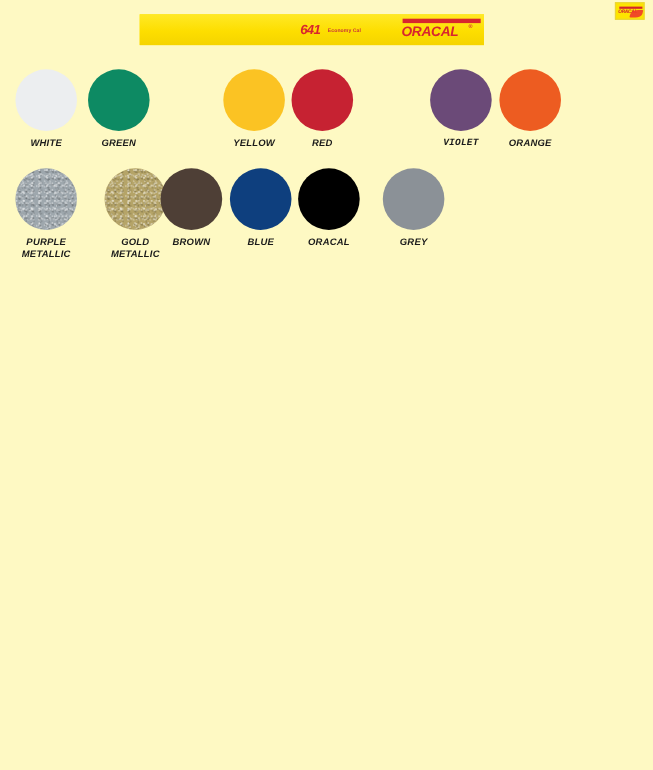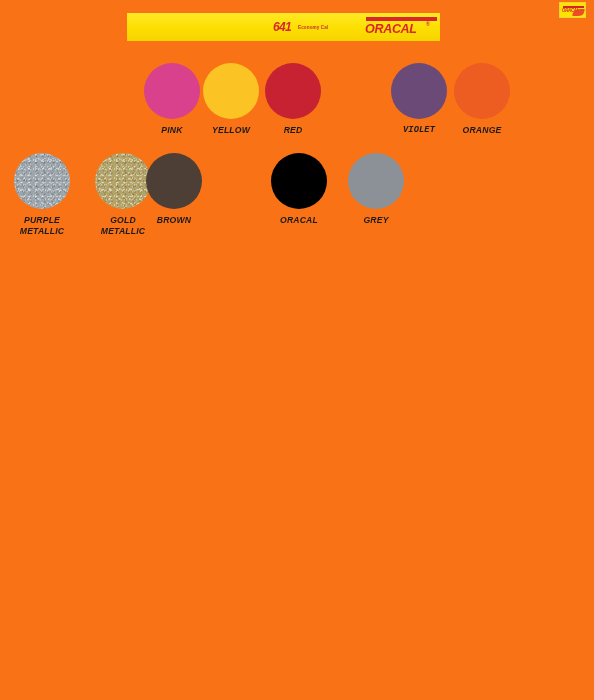--- a/index.html
+++ b/index.html
@@ -13,21 +13,21 @@
     position: relative;
     overflow: hidden;
     font-family: "Liberation Sans", sans-serif;
     -webkit-font-smoothing: antialiased;
   }
 
   
   #page-sheet {
     position: absolute;
     inset: 0;
-    background: #f97316;
+    background: #fef9c3;
   }
 
   
   #corner-badge {
     position: absolute;
     left: 559px;
     top: 2px;
     width: 27px;
     height: 16px;
     background: #fde400;
@@ -221,23 +221,27 @@
     <div class="product-code">641</div>
     <div class="product-sub">Economy Cal</div>
     <div id="brand-logo">
       <div class="logo-bar"></div>
       <div class="logo-word">ORACAL</div>
       <div class="logo-reg">®</div>
     </div>
   </div>
 
   <div id="swatch-row-1" class="swatch-row">
-      <div class="swatch-cell" style="left: 141px;">
-        <div class="swatch-dot" style="background: rgb(217, 65, 140);"></div>
-        <div class="swatch-label">PINK</div>
+      <div class="swatch-cell" style="left: 11px;">
+        <div class="swatch-dot" style="background: rgb(236, 238, 240);"></div>
+        <div class="swatch-label">WHITE</div>
+      </div>
+      <div class="swatch-cell" style="left: 77px;">
+        <div class="swatch-dot" style="background: rgb(13, 138, 99);"></div>
+        <div class="swatch-label">GREEN</div>
       </div>
       <div class="swatch-cell" style="left: 200px;">
         <div class="swatch-dot" style="background: rgb(251, 195, 35);"></div>
         <div class="swatch-label">YELLOW</div>
       </div>
       <div class="swatch-cell" style="left: 262px;">
         <div class="swatch-dot" style="background: rgb(198, 34, 50);"></div>
         <div class="swatch-label">RED</div>
       </div>
       <div class="swatch-cell" style="left: 388px; font-family: Liberation Mono, monospace;">
@@ -257,20 +261,24 @@
       </div>
       <div class="swatch-cell" style="left: 92px;">
         <div class="swatch-dot metallic" style="background: rgb(181, 164, 104);"></div>
         <div class="swatch-label">GOLD
 METALLIC</div>
       </div>
       <div class="swatch-cell" style="left: 143px;">
         <div class="swatch-dot" style="background: rgb(78, 63, 54);"></div>
         <div class="swatch-label">BROWN</div>
       </div>
+      <div class="swatch-cell" style="left: 206px;">
+        <div class="swatch-dot" style="background: rgb(14, 63, 126);"></div>
+        <div class="swatch-label">BLUE</div>
+      </div>
       <div class="swatch-cell" style="left: 268px;">
         <div class="swatch-dot" style="background: rgb(0, 0, 0);"></div>
         <div class="swatch-label">ORACAL</div>
       </div>
       <div class="swatch-cell" style="left: 345px;">
         <div class="swatch-dot" style="background: rgb(139, 145, 151);"></div>
         <div class="swatch-label">GREY</div>
       </div>
     </div>
 

